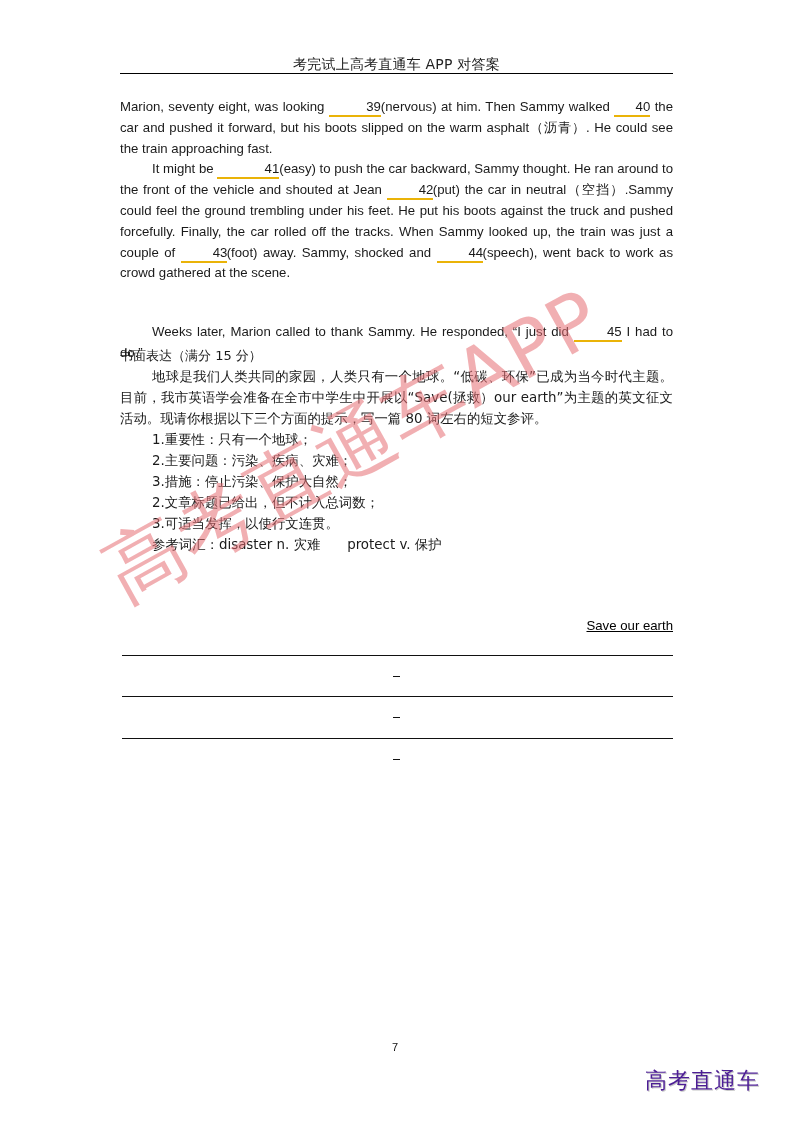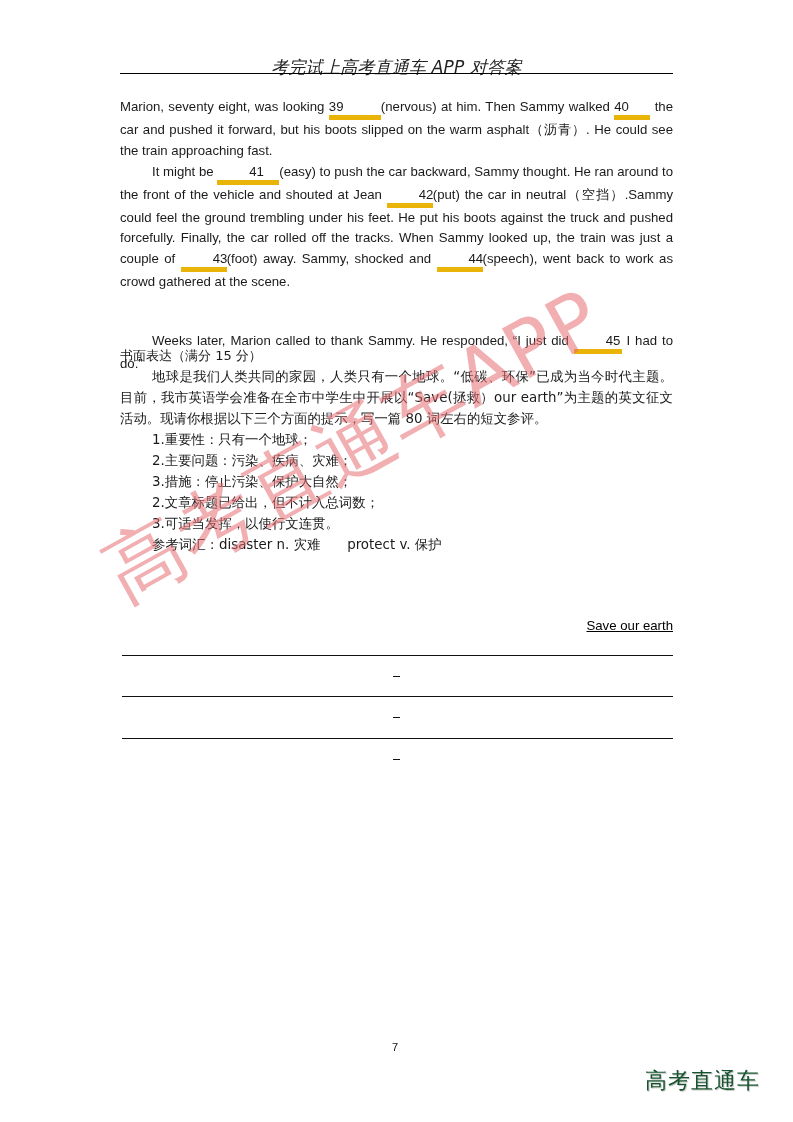--- a/index.html
+++ b/index.html
@@ -2,34 +2,34 @@
 <html><head>
   <meta charset="utf-8">
   <style>
     html, body { margin: 0; padding: 0; }
     body {
       width: 793px; height: 1122px; background: #ffffff; position: relative; overflow: hidden;
       font-family: "DejaVu Sans", "Liberation Sans", sans-serif; color: #111;
     }
     .page-header {
       position: absolute; left: 120px; top: 56px; width: 553px; text-align: center;
-      font-size: 17px; color: #222; letter-spacing: 0.2px; font-style: italic;
+      font-size: 14px; color: #222; letter-spacing: 0.2px;
     }
     .header-rule {
       position: absolute; left: 120px; top: 73px; width: 553px; height: 0; border-top: 1px solid #000;
     }
     .body-text {
       position: absolute; left: 120px; top: 97px; width: 553px;
       font-family: "Liberation Sans", sans-serif; font-size: 13.2px; line-height: 20.8px; color: #1a1a1a;
       text-align: justify;
     }
     .p { margin: 0; }
     .indent { text-indent: 32px; }
     .blank {
-      display: inline-block; border-bottom: 5px solid #eab308; text-align: left; line-height: 16px;
+      display: inline-block; border-bottom: 2px solid #eab308; text-align: right; line-height: 16px;
     }
     .w48 { width: 52px; } .w36 { width: 36px; } .w60 { width: 62px; } .w46 { width: 46px; } .w44 { width: 48px; margin-top: 40px; }
     .section {
       position: absolute; left: 120px; top: 345px; width: 553px;
       font-family: "DejaVu Sans", sans-serif; font-size: 13.4px; line-height: 21px; color: #1a1a1a;
     }
     .section .title { font-size: 13px; }
     .section .cn { text-indent: 32px; margin: 0; text-align: justify; }
     .section .list-item { margin: 0; padding-left: 32px; }
     .essay-title {
@@ -40,21 +40,21 @@
       position: absolute; left: 122px; width: 551px; height: 0; border-top: 1px solid #111;
     }
     .write-dash {
       position: absolute; left: 393px; width: 7px; height: 0; border-top: 1px solid #111;
     }
     .page-number {
       position: absolute; left: 392px; top: 1041px; font-size: 11px; color: #111;
       font-family: "Liberation Sans", sans-serif;
     }
     .corner-brand {
-      position: absolute; left: 645px; top: 1066px; font-size: 22px; color: #14532d;
+      position: absolute; left: 645px; top: 1066px; font-size: 22px; color: #4c1d95;
       font-family: "DejaVu Sans", sans-serif; letter-spacing: 1px;
       text-shadow: 1px 1px 0 #c8c8c8;
     }
     .watermark {
       position: absolute; left: 112px; top: 528px; transform-origin: left center;
       transform: rotate(-29deg);
       font-family: "DejaVu Sans", sans-serif; font-size: 78px; color: rgba(230, 110, 115, 0.55);
       white-space: nowrap; letter-spacing: 2px; pointer-events: none;
     }
   </style>

